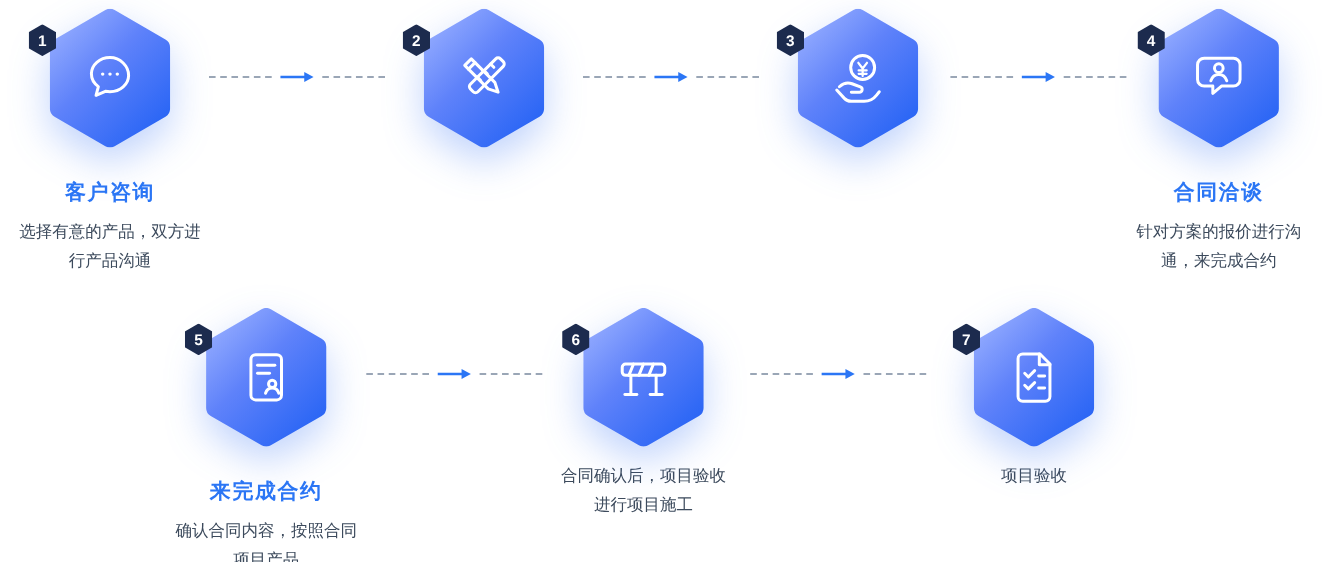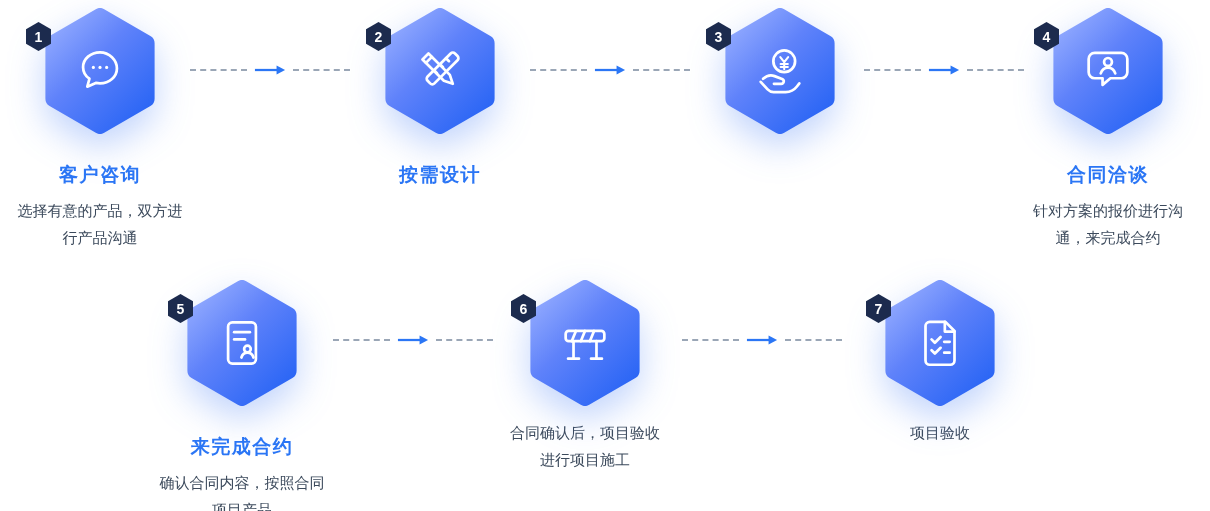--- a/index.html
+++ b/index.html
@@ -99,21 +99,20 @@
             <line x1="40" y1="40" x2="47" y2="40"></line>
             <line x1="40" y1="54" x2="47" y2="54"></line>
           </g>
           <g transform="rotate(-45 48 48)">
             <path d="M41 14h14v50l-7 14-7-14z"></path>
             <line x1="41" y1="22" x2="55" y2="22"></line>
           </g>
         </svg>
       </div>
     </div>
-    <div class="title">按需设计</div>
     <div class="desc">
     </div>
   </div>
 
   <div class="step" style="left:660px;top:8px;">
     <div class="hex-area">
       <div class="badge">
         <span>3</span>
       </div>
       <div class="hex">

